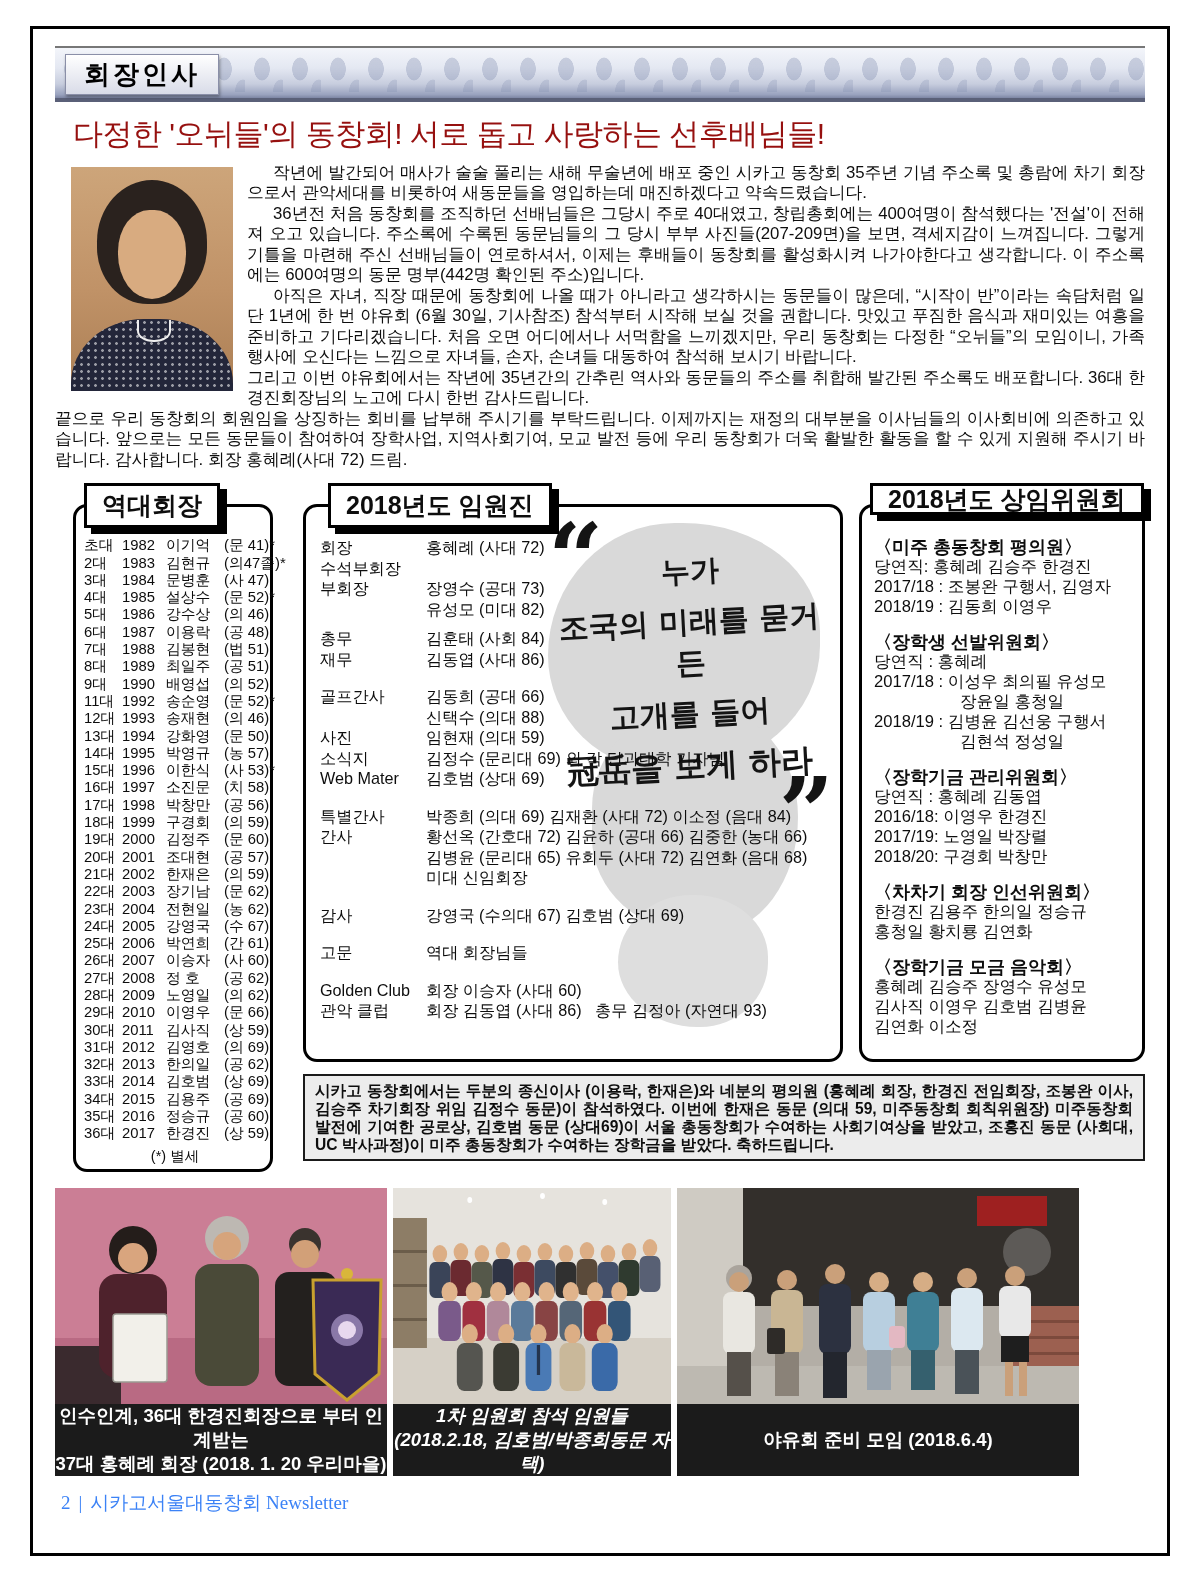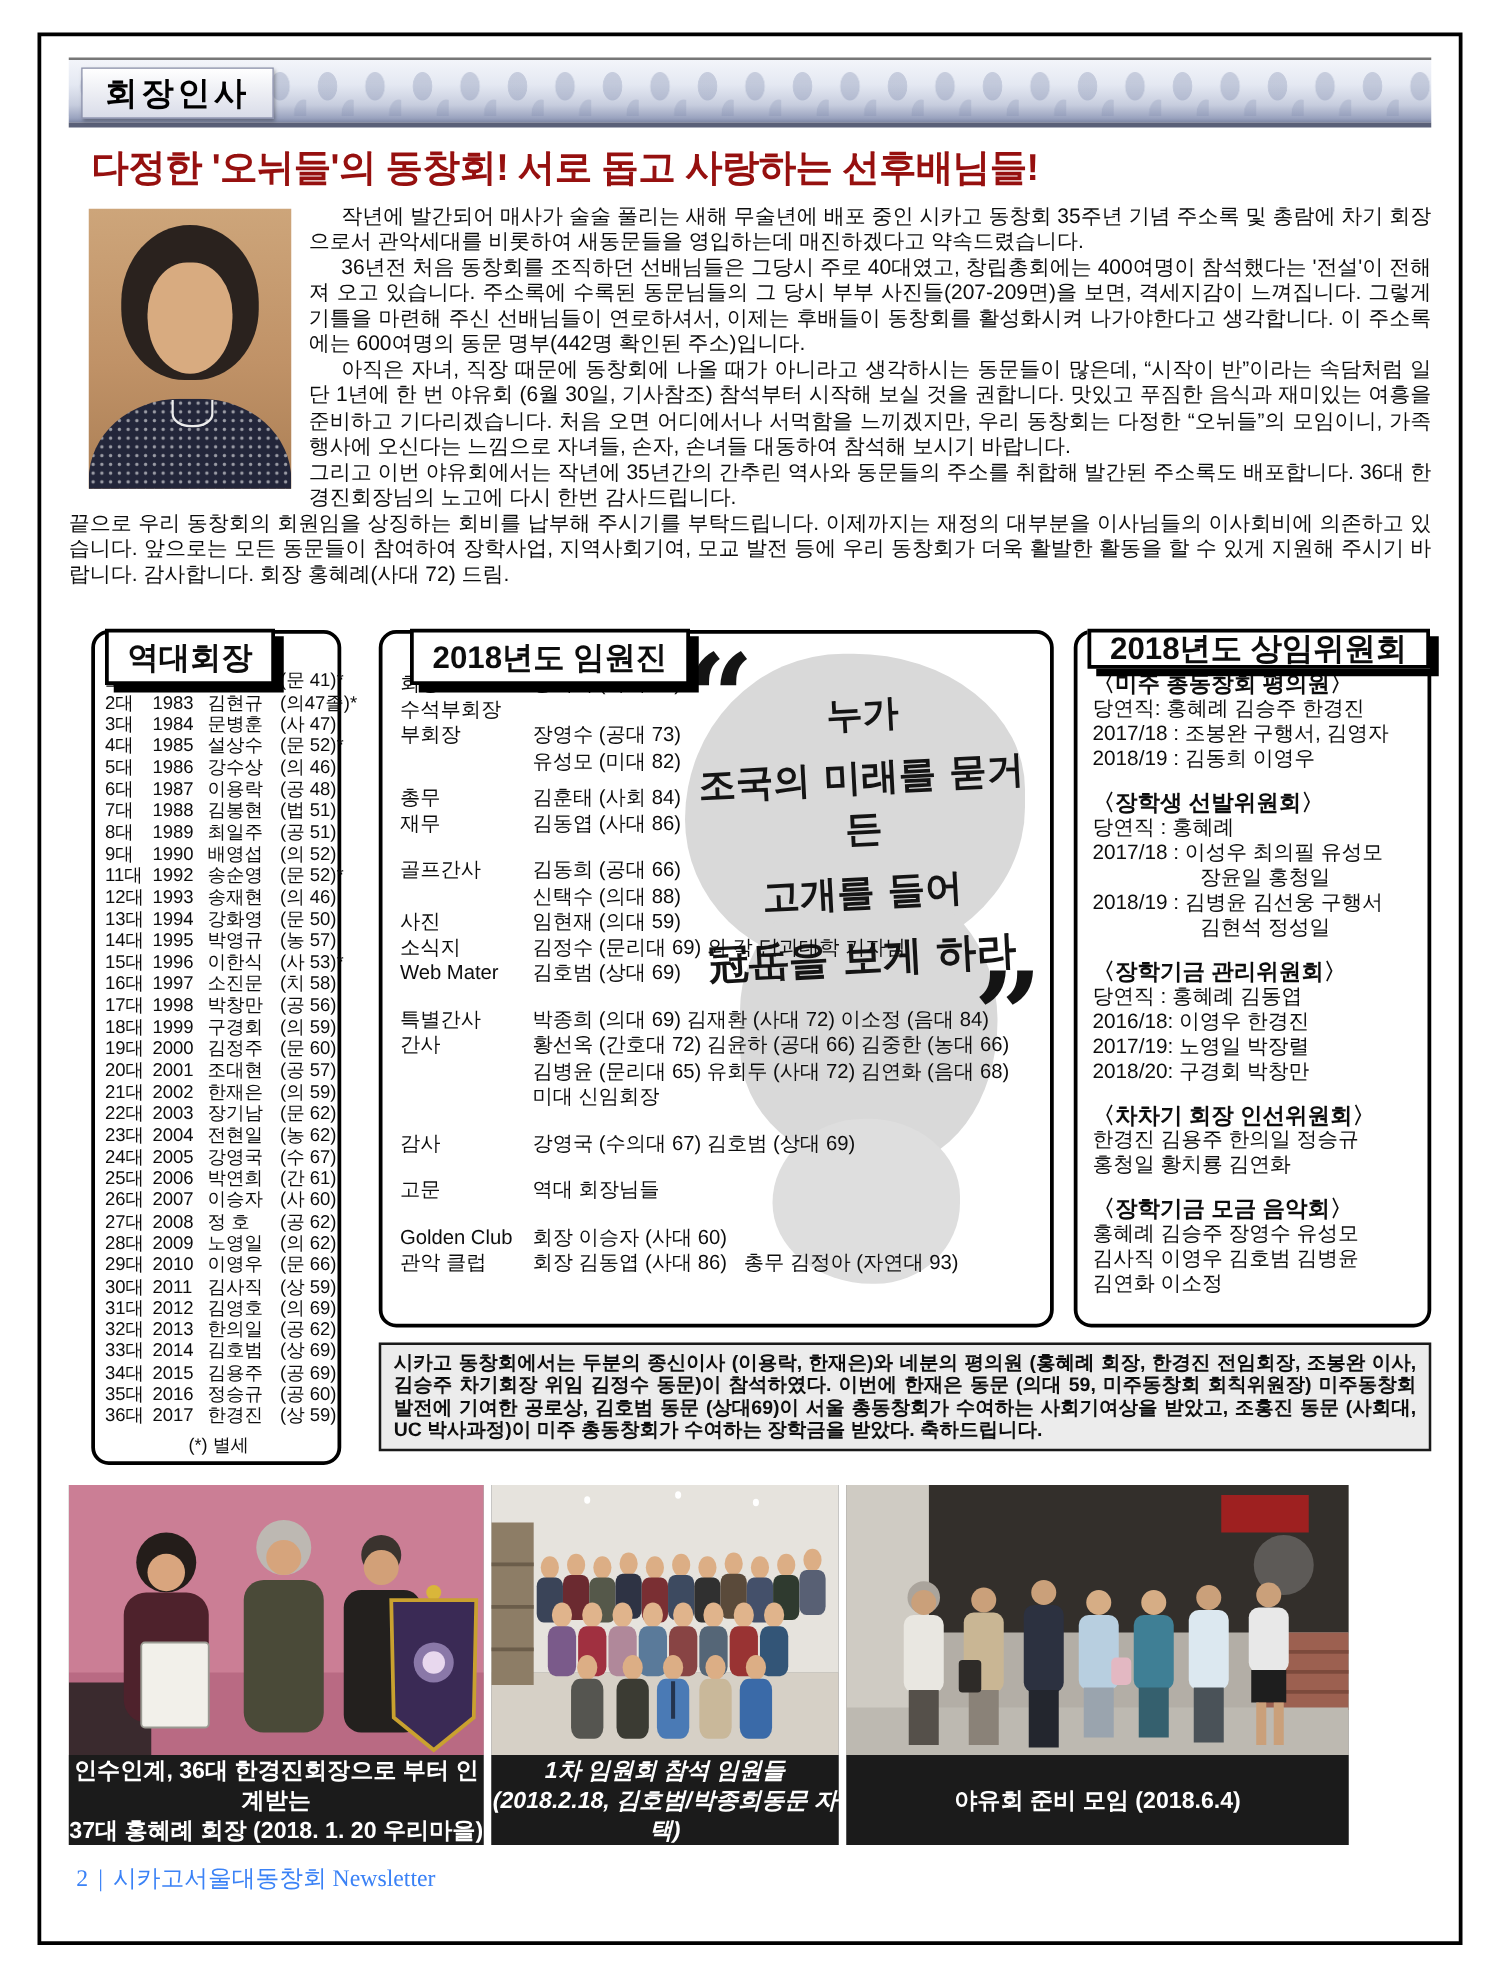--- a/index.html
+++ b/index.html
@@ -11,39 +11,39 @@
   
   .header-bar{height:50px;border-top:2px solid #777;border-bottom:4px solid #5a6078;position:relative;
     background:
       radial-gradient(ellipse 13px 19px at 17px 21px, rgba(115,128,165,.30) 0 58%, transparent 62%) 0 0/38px 44px repeat,
       radial-gradient(ellipse 13px 19px at 36px 43px, rgba(115,128,165,.22) 0 58%, transparent 62%) 0 0/38px 44px repeat,
       linear-gradient(180deg,#f3f5fa 0%,#e4e8f2 40%,#c7cdde 72%,#9aa3bf 93%,#7d86a4 100%);}
   .header-label-box{display:inline-block;margin:6px 0 0 10px;padding:2px 18px;background:linear-gradient(180deg,#ffffff,#d9dce8);
     border:1px solid #8a8fa8;box-shadow:1px 2px 3px rgba(0,0,0,.35);}
   .header-label{font-size:26px;font-weight:bold;letter-spacing:3px;color:#000;}
 
-  .main-title{margin:12px 0 8px 18px;font-size:30px;font-weight:bold;color:#96100f;letter-spacing:-.5px;}
+  .main-title{margin:12px 0 8px 18px;font-size:30px;font-weight:normal;color:#96100f;letter-spacing:-.5px;}
 
   
   .greeting{font-size:16.8px;line-height:1.22;text-align:justify;}
   .portrait{float:left;width:162px;height:224px;margin:4px 14px 2px 16px;position:relative;overflow:hidden;
     background:linear-gradient(180deg,#cda57a 0%,#c09267 55%,#ab7f55 100%);}
   .ph-hair{position:absolute;top:6%;left:16%;width:68%;height:55%;background:#2a221e;border-radius:50% 50% 46% 46%;}
   .ph-face{position:absolute;top:19%;left:29%;width:42%;height:40%;background:#d8ab80;border-radius:48% 48% 52% 52%;}
   .ph-body{position:absolute;bottom:-4%;left:0;width:100%;height:36%;background:#23263a;border-radius:45% 45% 0 0/80% 80% 0 0;
     background-image:radial-gradient(circle,rgba(255,255,255,.55) 1px,transparent 1.7px);background-size:7px 7px;}
   .ph-neck{position:absolute;bottom:22%;left:41%;width:18%;height:9%;border:2px solid #eee;border-top:none;border-radius:0 0 50% 50%;}
   .para{margin:0;}
   .para.ind{text-indent:1.55em;}
 
   
   .cols{display:flex;margin-top:34px;}
   .panel{position:relative;border:3px solid #000;border-radius:14px;background:#fff;box-sizing:border-box;}
   .panel-title{position:absolute;top:-24px;left:8px;background:#fff;border:3px solid #000;box-shadow:7px 6px 0 #000;
-    padding:3px 15px;font-size:25px;font-weight:bold;white-space:nowrap;z-index:5;margin-top:20px;}
+    padding:3px 15px;font-size:25px;font-weight:bold;white-space:nowrap;z-index:5;}
   .panel-left{width:200px;margin-left:18px;height:668px;padding:30px 4px 4px 8px;}
   .pp-row{display:grid;grid-template-columns:38px 44px 58px auto;font-size:14.8px;line-height:17.3px;white-space:nowrap;}
   .pp-foot{text-align:center;font-size:14.5px;margin-top:4px;}
   .right-stack{margin-left:30px;width:842px;}
   .mid-right{display:flex;}
   .panel-mid{width:540px;height:558px;padding:30px 12px 8px 14px;}
   .panel-mid .panel-title{left:22px;}
   .off-list{position:relative;z-index:2;}
   .off-row{display:grid;grid-template-columns:106px 1fr;font-size:16.2px;line-height:20.5px;}
   .off-row.gap-sm{margin-top:9px;}

